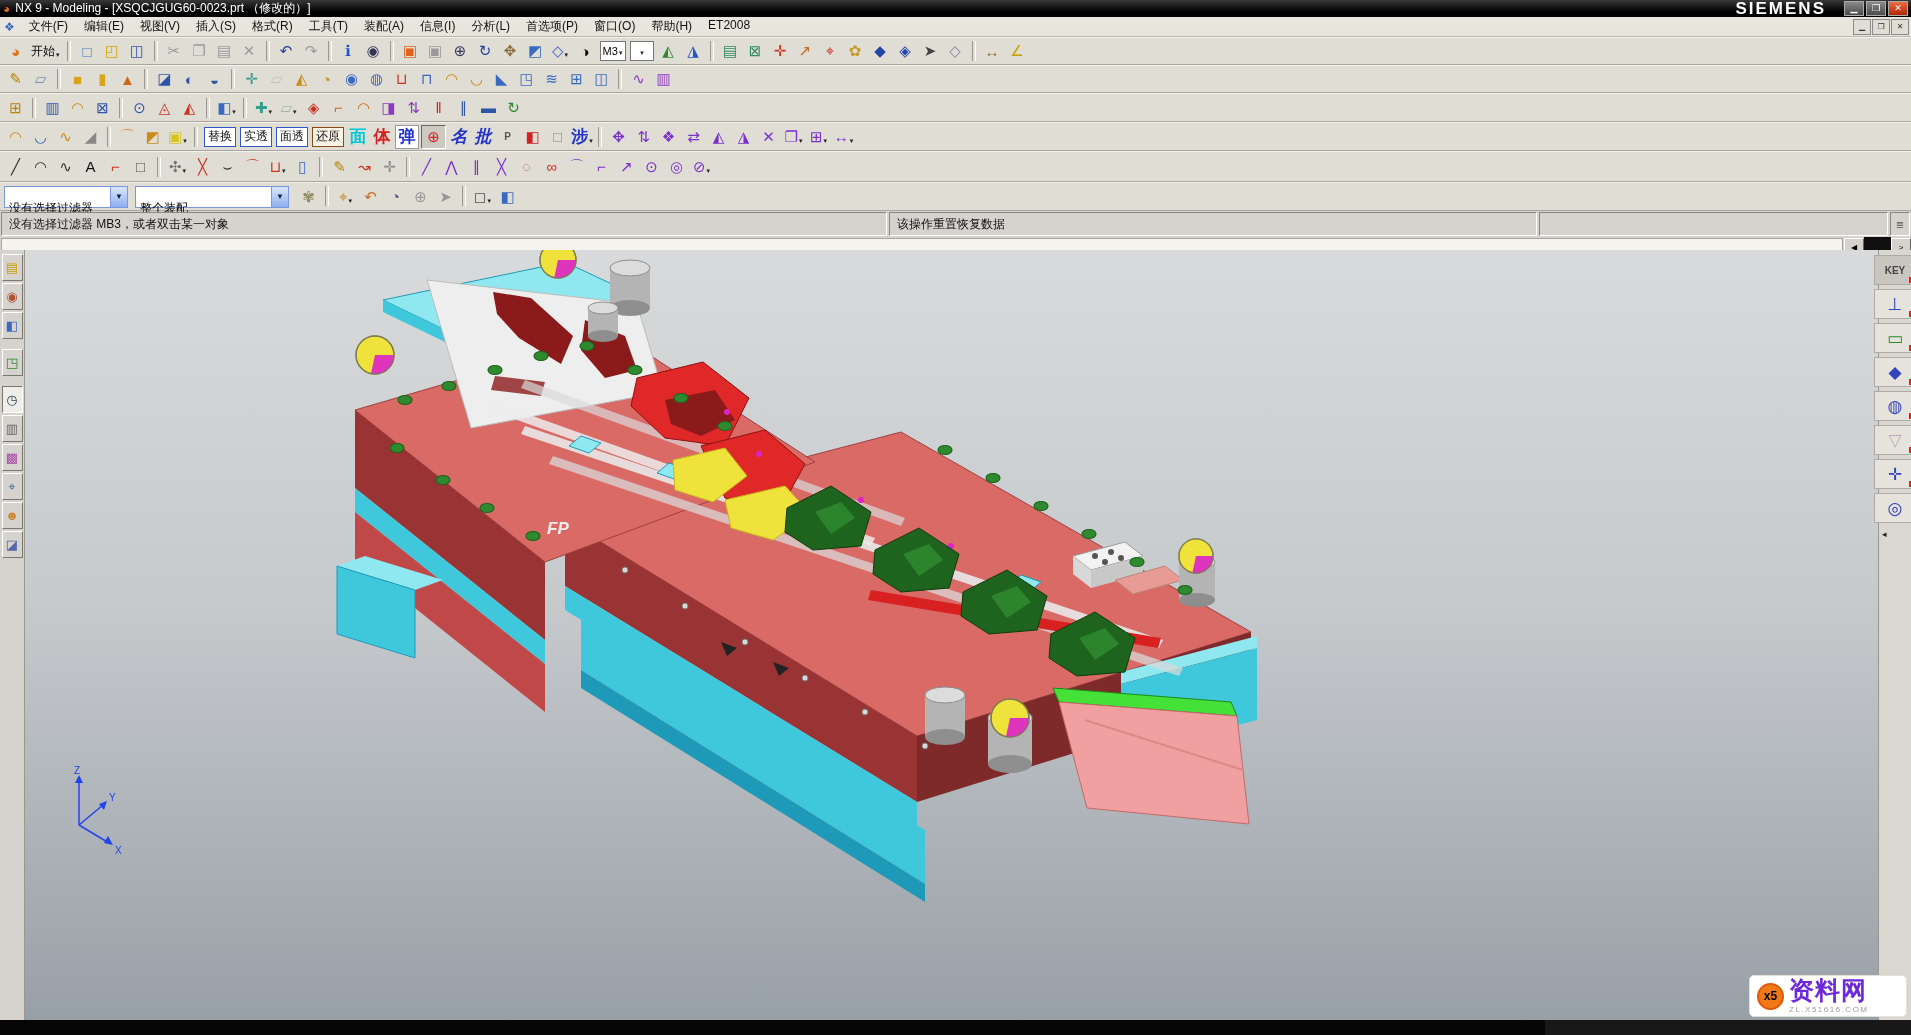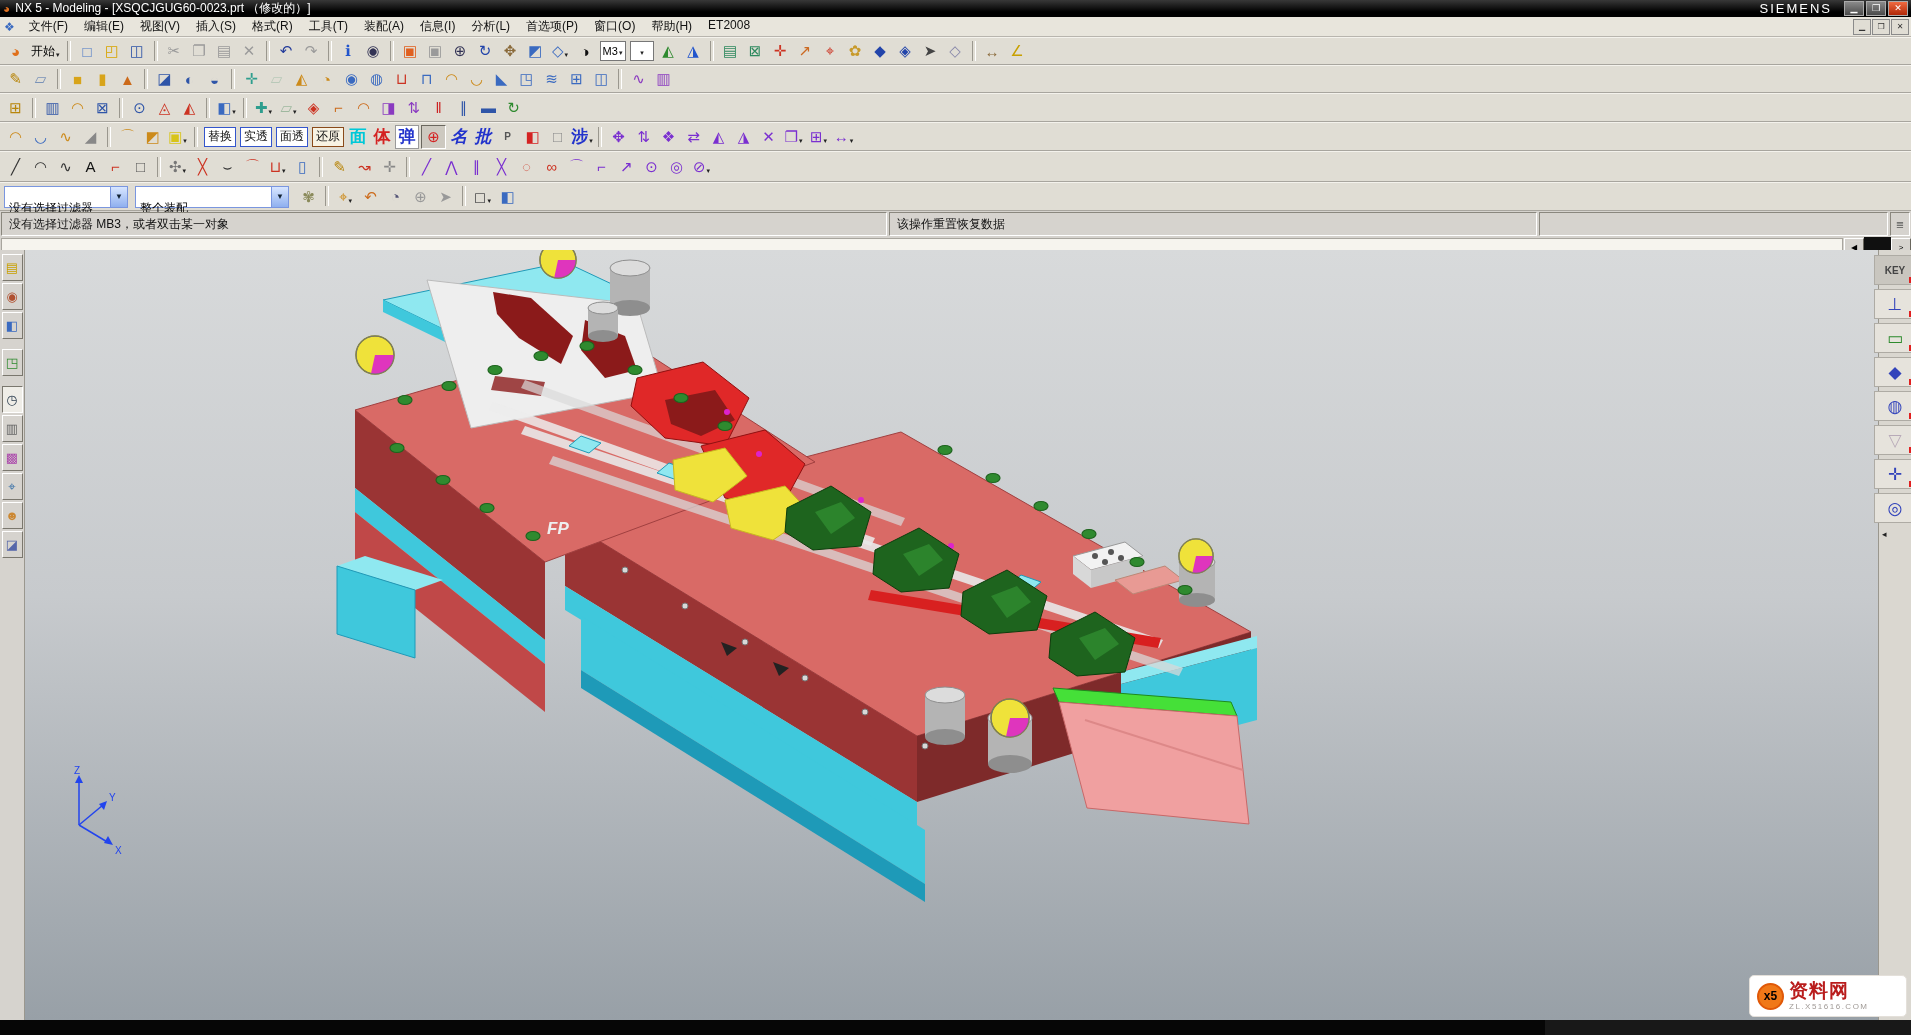--- a/index.html
+++ b/index.html
@@ -4,21 +4,21 @@
 <style>
   html,body{margin:0;padding:0;}
   body{width:1911px;height:1035px;overflow:hidden;position:relative;
        font-family:"Liberation Sans","DejaVu Sans",sans-serif;background:#d6d3ce;}
   
   .titlebar{height:17px;background:linear-gradient(#383838,#000 70%);color:#fff;
             display:flex;align-items:center;font-size:12px;padding:0 3px;}
   .tlogo{color:#e07020;font-size:12px;margin-right:5px;}
   .title-text{white-space:nowrap;}
   .tb-spacer{flex:1;}
-  .brand{font-weight:normal;letter-spacing:2px;font-size:13px;margin-right:10px;}
+  .brand{font-weight:bold;letter-spacing:2px;font-size:17px;margin-right:16px;}
   .winbtn{width:18px;height:13px;margin-left:2px;display:flex;align-items:center;justify-content:center;
           font-size:9px;line-height:1;background:linear-gradient(#8a8a8a,#4a4a4a);color:#fff;border:1px solid #aaa;}
   .winbtn.close{background:linear-gradient(#ef6a40,#b02808);}
   
   .menubar{height:19px;background:#e8e5dc;display:flex;align-items:center;font-size:12px;
            border-bottom:1px solid #b8b5ae;padding:0 2px;}
   .mlogo{color:#3a6ac0;margin:0 6px 0 2px;font-size:12px;}
   .menu-item{padding:1px 8px;white-space:nowrap;color:#111;}
   .menubar .tb-spacer{flex:1;}
   .cwinbtn{width:16px;height:14px;border:1px solid #8a8a8a;background:#e0ddd4;font-size:8px;
@@ -81,29 +81,29 @@
   .rcollapse{font-size:9px;margin-top:4px;align-self:flex-start;margin-left:3px;color:#222;}
   .bottomstrip{position:absolute;left:0;right:0;bottom:0;height:15px;background:#060606;}
   .bottomstrip .seg{position:absolute;left:1545px;right:0;top:0;bottom:0;background:#181818;}
   
   .triad{position:absolute;left:30px;top:515px;}
   .watermark{position:absolute;right:4px;bottom:18px;width:158px;height:42px;background:#fff;border-radius:5px;
              border:1px solid #e4e0da;display:flex;align-items:center;padding:2px 7px;box-sizing:border-box;z-index:6;}
   .wm-circle{width:27px;height:27px;border-radius:50%;background:#f07818;color:#000000;display:flex;align-items:center;
              justify-content:center;font-size:12px;font-weight:bold;border:2px solid #e05808;box-sizing:border-box;flex:none;}
   .wm-main{margin-left:5px;display:flex;flex-direction:column;line-height:1;}
-  .wm-site{color:#b91c1c;font-size:19px;font-weight:bold;letter-spacing:1px;}
+  .wm-site{color:#6d28d9;font-size:25px;font-weight:bold;letter-spacing:1px;}
   .wm-url{color:#a09a96;font-size:8px;letter-spacing:1.5px;margin-top:3px;}
 </style>
 </head>
 <body style="--cyanL: #8FE8F0; --cyan: #3FC8DC; --cyanD: #1E9AB8; --cyanDD: #0F7A96; --salmon: #D96A66; --salmonL: #E89A94; --redP: #C04848; --redD: #9A3434; --redDD: #7E2A2A; --redB: #E02828; --redX: #8B1A1A; --yel: #EFE23A; --yelD: #C8B820; --grnD: #1E641E; --grn: #2F8A2F; --grnB: #45E038; --mag: #DD22CC; --cylL: #DCDCDC; --cyl: #B4B4B4; --cylD: #8E8E8E; --wht: #EEEEEE; --whtD: #D0D0D0;">
 
 <div class="titlebar">
   <span class="tlogo">◕</span>
-  <span class="title-text">NX 5 - Modeling - [XSQCJGUG60-0023.prt （修改的）]</span>
+  <span class="title-text">NX 9 - Modeling - [XSQCJGUG60-0023.prt （修改的）]</span>
   <span class="tb-spacer"></span>
   <span class="brand">SIEMENS</span>
   <span class="winbtn">▁</span>
   <span class="winbtn">❒</span>
   <span class="winbtn close">✕</span>
 </div>
 
 <div class="menubar">
   <span class="mlogo">❖</span>
   <span style="display:flex">

